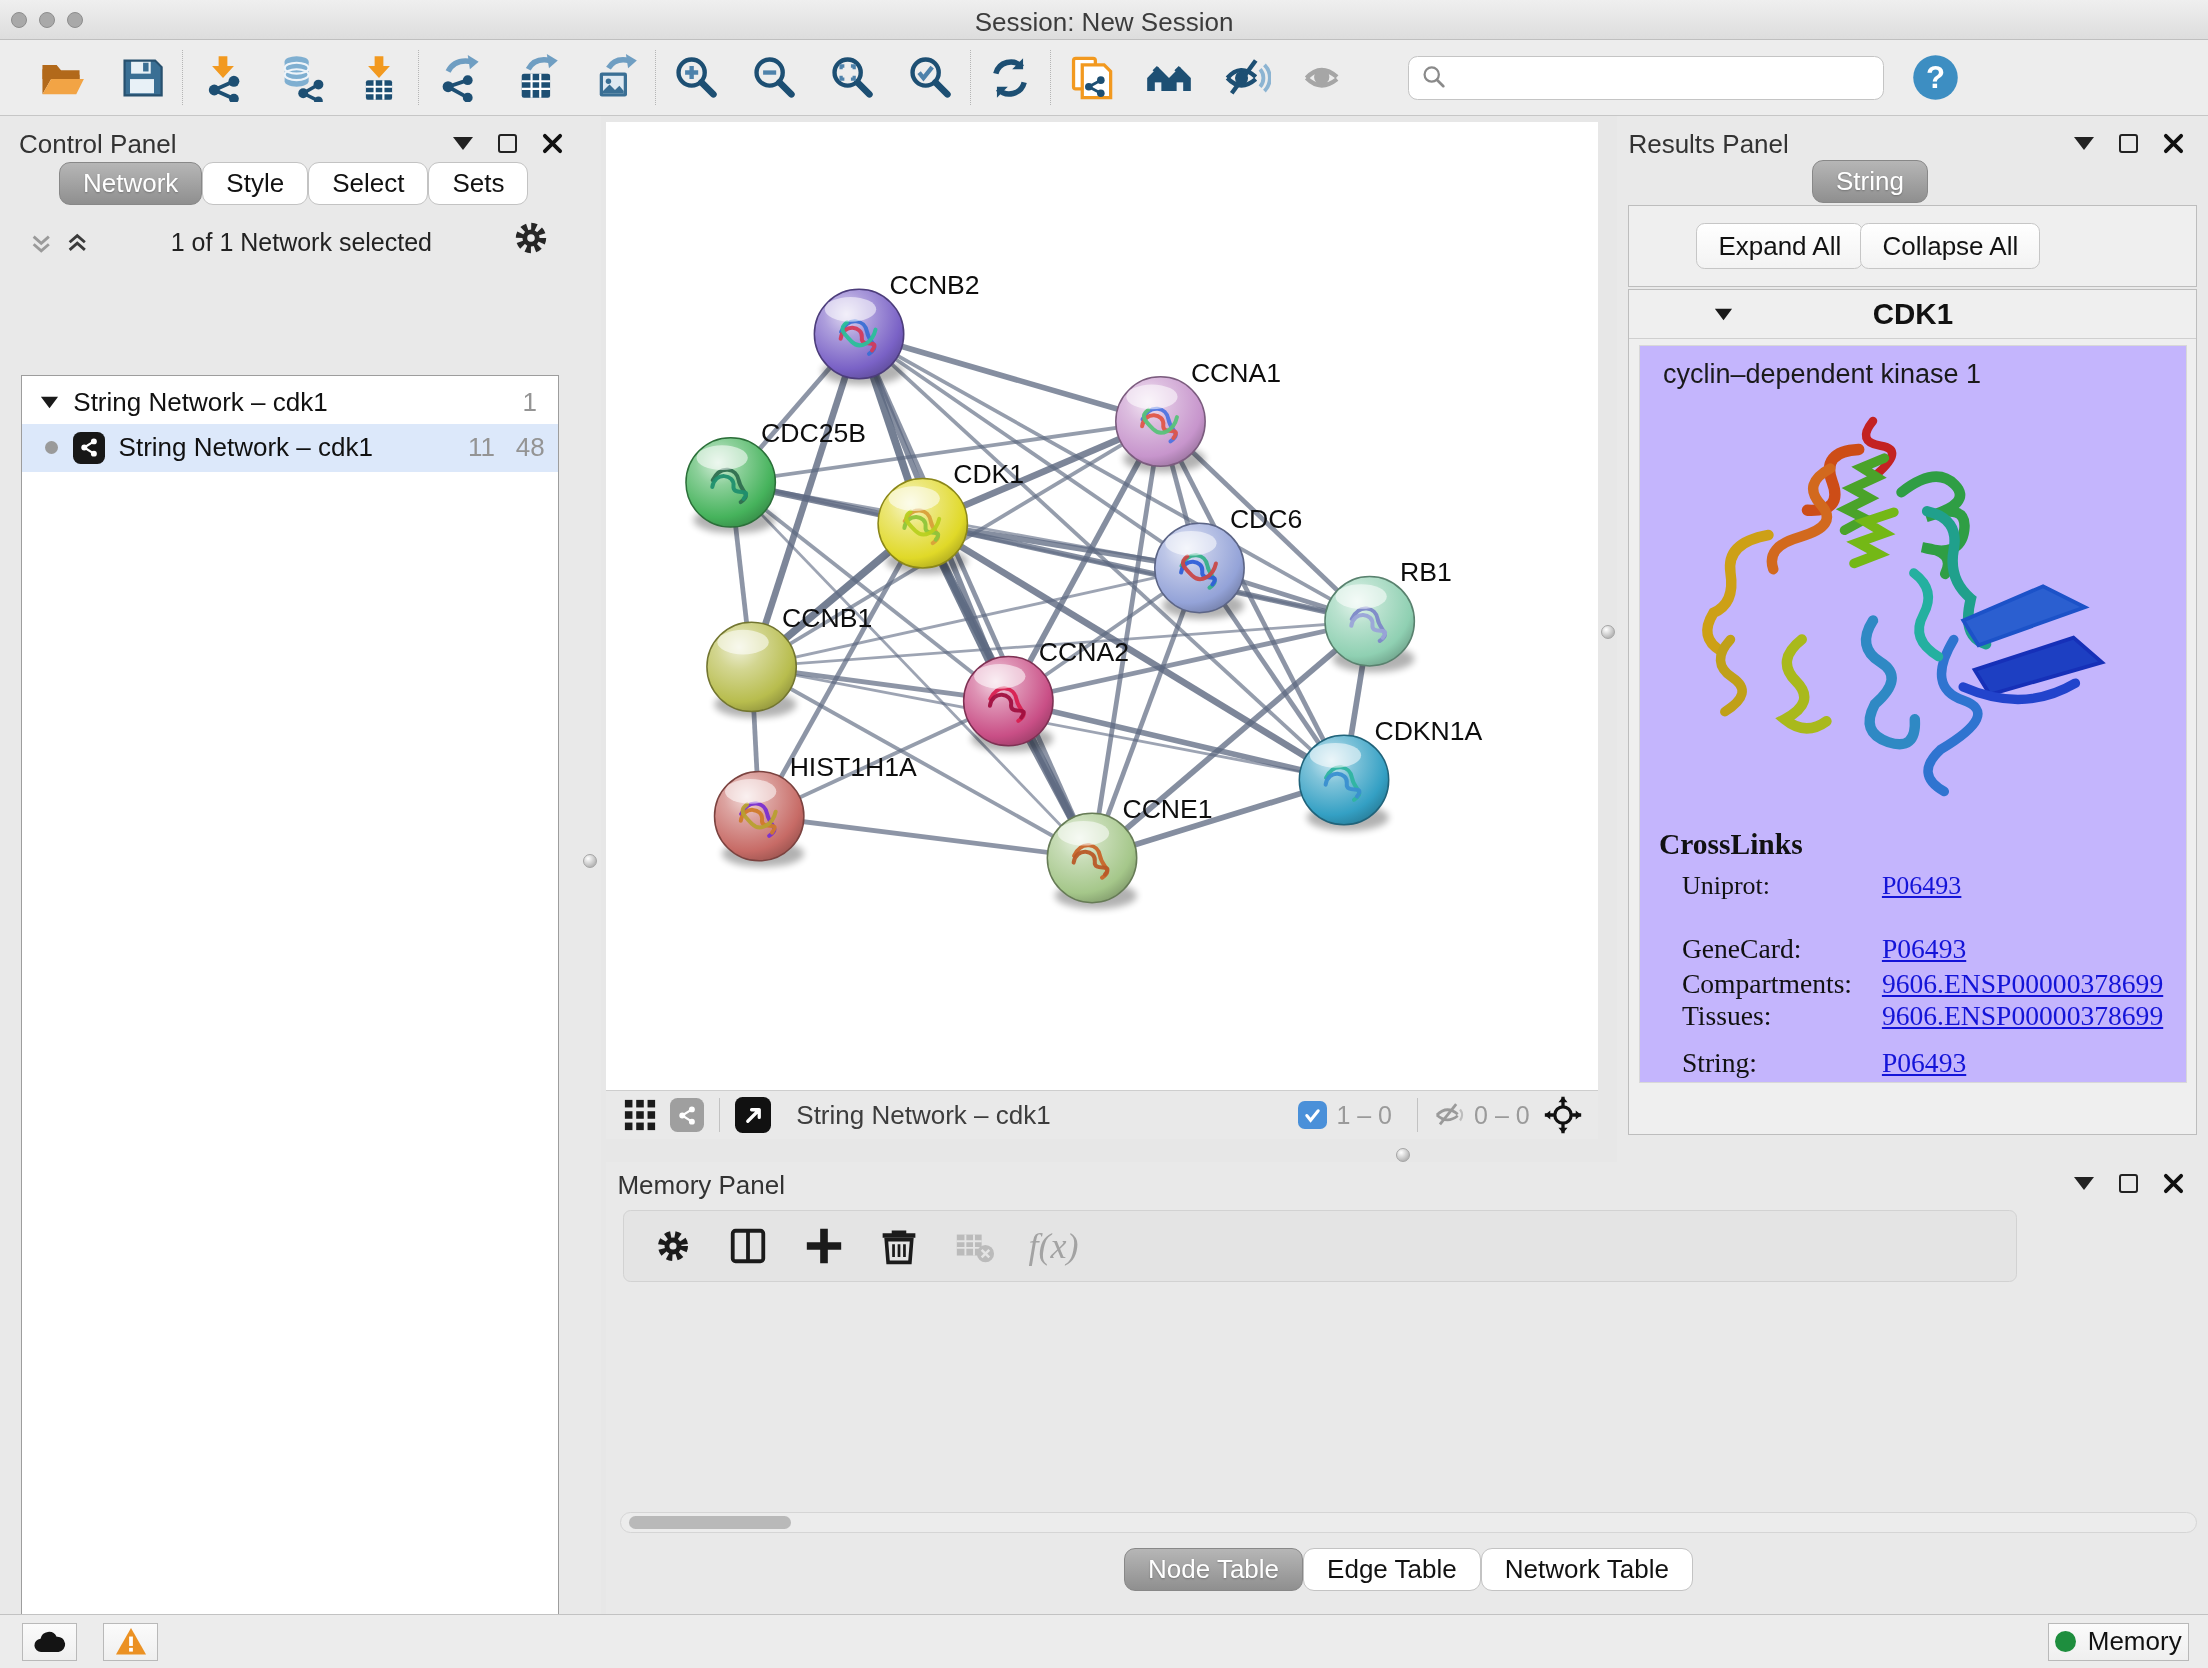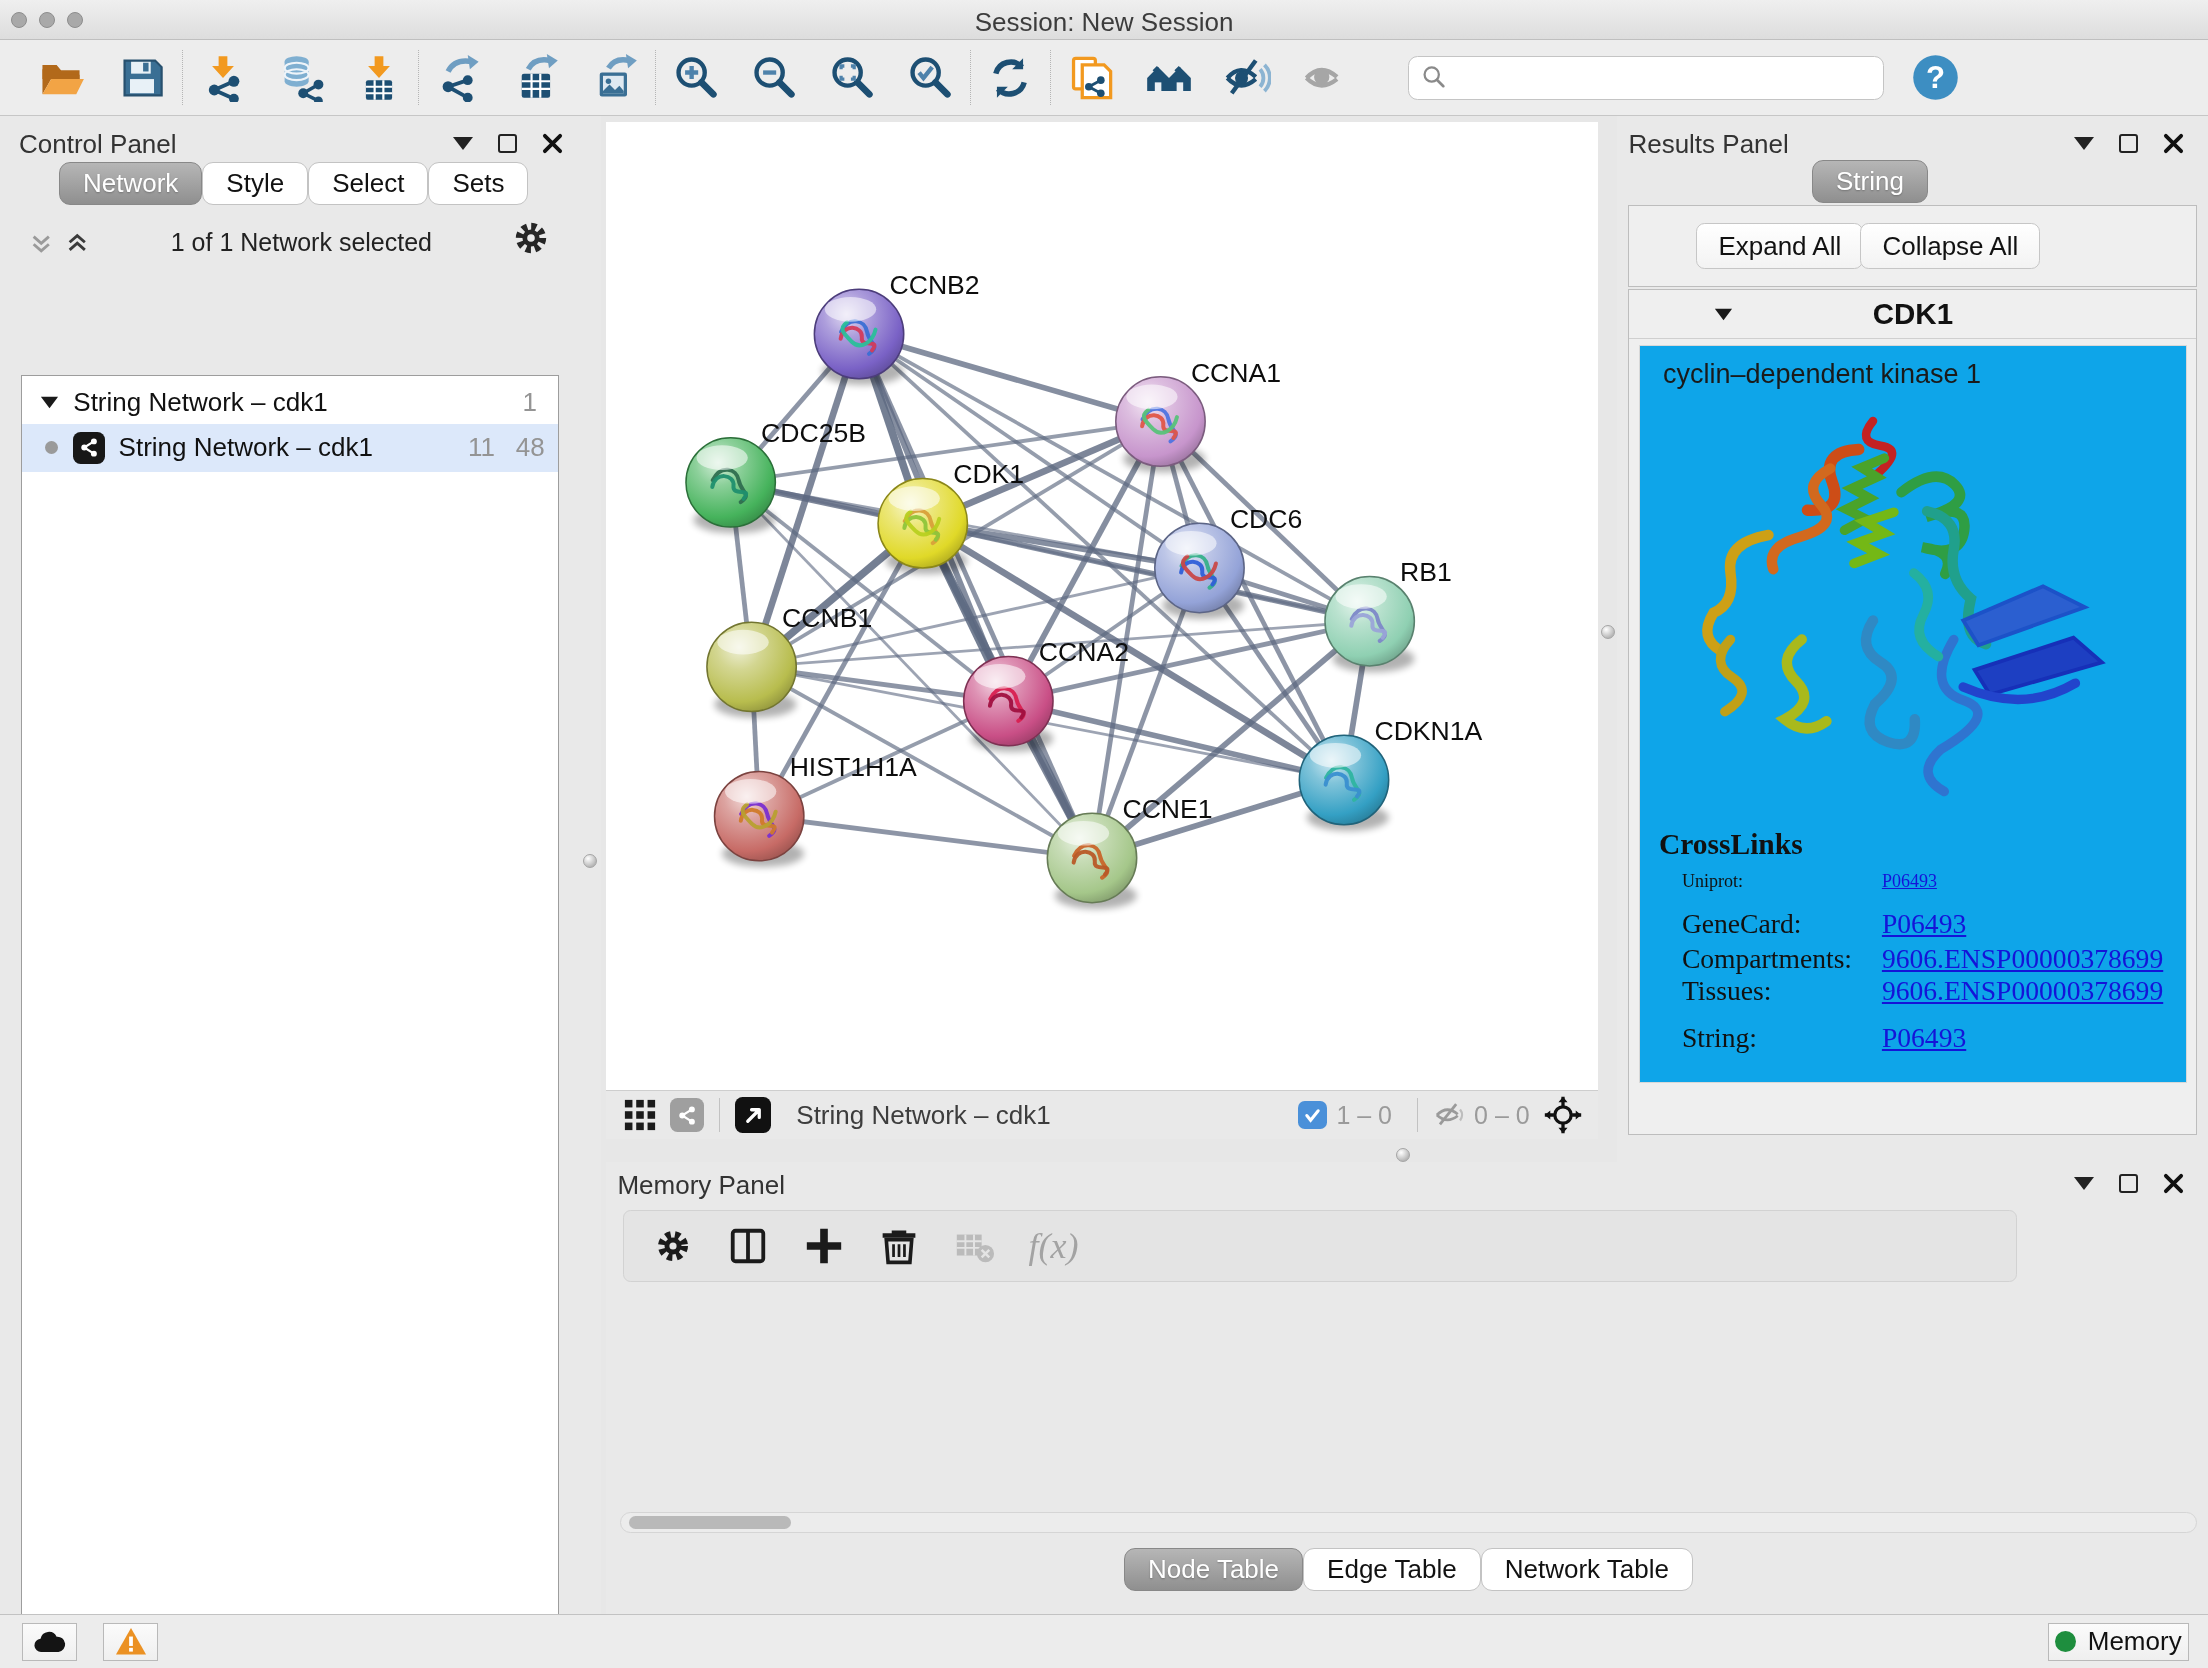--- a/index.html
+++ b/index.html
@@ -623,21 +623,21 @@
       <button class="btn abs" style="left:67px;top:17px">Expand All</button>
       <button class="btn abs" style="left:231px;top:17px">Collapse All</button>
     </div>
     <div class="rp-outer" style="left:11.4px;top:173px;width:569px;height:846px;">
       <div style="height:49px;display:flex;align-items:center;border-bottom:1px solid #cfcfcf">
         <svg width="21" height="21" viewBox="0 0 22 22" style="margin-left:84px">
             <path d="M2 5h18l-9 12z" fill="#1a1a1a"></path>
           </svg>
         <span style="flex:1;text-align:center;font-size:29.5px;font-weight:bold;color:#111;margin-right:105px">CDK1</span>
       </div>
-      <div style="position:absolute;left:9.5px;top:55px;width:548px;height:738px;background:#0ea5e9;border:1px solid #d8d8d8;">
+      <div style="position:absolute;left:9.5px;top:55px;width:548px;height:738px;background:#c4b5fd;border:1px solid #d8d8d8;">
         <div style="margin:13.3px 0 0 23px;font-size:27px;color:#1a1a1a">cyclin–dependent kinase 1</div>
         
         <svg width="447" height="418" viewBox="0 0 470 440" style="margin:11.4px 0 0 38px">
           <g fill="none" stroke-linecap="round">
             <path d="M205 20q-18 22 8 26t-4 30" stroke="#c32222" stroke-width="9"></path>
             <path d="M190 50q-40 2-28 34t-26 30" stroke="#cd4d17" stroke-width="12"></path>
             <path d="M160 70q-30 16-10 38t-22 34q-36 10-28 34" stroke="#d2691e" stroke-width="11"></path>
             <path d="M95 140q-45 8-40 40t-18 42q-16 26 8 40" stroke="#cda016" stroke-width="11"></path>
             <path d="M55 250q-22 24 2 40t-8 36" stroke="#c0a018" stroke-width="10"></path>
             <path d="M130 250q-28 22-6 44t-12 40q22 18 44 2" stroke="#a9b91c" stroke-width="11"></path>
@@ -648,21 +648,21 @@
             <path d="M262 115q34 8 28 40t18 52q-10 40 16 48" stroke="#20a08c" stroke-width="11"></path>
             <path d="M300 230l84-36 44 22-112 40z" stroke="#1c52c8" stroke-width="4" fill="#2b5fd0"></path>
             <path d="M312 282l104-34 30 26-118 34z" stroke="#1630b8" stroke-width="4" fill="#1d3fc2"></path>
             <path d="M300 300q64 28 118-4" stroke="#2244cc" stroke-width="10"></path>
             <path d="M290 250q-30 50 10 64t-24 52q-28 26 4 44" stroke="#2f74d0" stroke-width="10"></path>
             <path d="M248 180q24 18 10 44t16 44" stroke="#24b0a0" stroke-width="10"></path>
           </g>
         </svg>
         <div class="serif" style="margin:5.7px 0 0 19px;font-size:29.5px;font-weight:bold;color:#111">CrossLinks</div>
         <div id="xlinks" style="margin:9.5px 0 0 42px">
-            <div class="serif" style="display: flex; margin-bottom: 16px; font-size: 18px; color: rgb(17, 17, 17);">
+            <div class="serif" style="display: flex; margin-bottom: 32px; font-size: 26px; color: rgb(17, 17, 17);">
               <span style="width: 200px;">Uniprot:</span>
               <a class="xlink" href="#">P06493</a>
             </div>
             <div class="serif" style="display: flex; margin-bottom: 3px; font-size: 27.6px; color: rgb(17, 17, 17);">
               <span style="width: 200px;">GeneCard:</span>
               <a class="xlink" href="#">P06493</a>
             </div>
             <div class="serif" style="display: flex; margin-bottom: 0; font-size: 27.6px; color: rgb(17, 17, 17);">
               <span style="width: 200px;">Compartments:</span>
               <a class="xlink" href="#">9606.ENSP00000378699</a>

